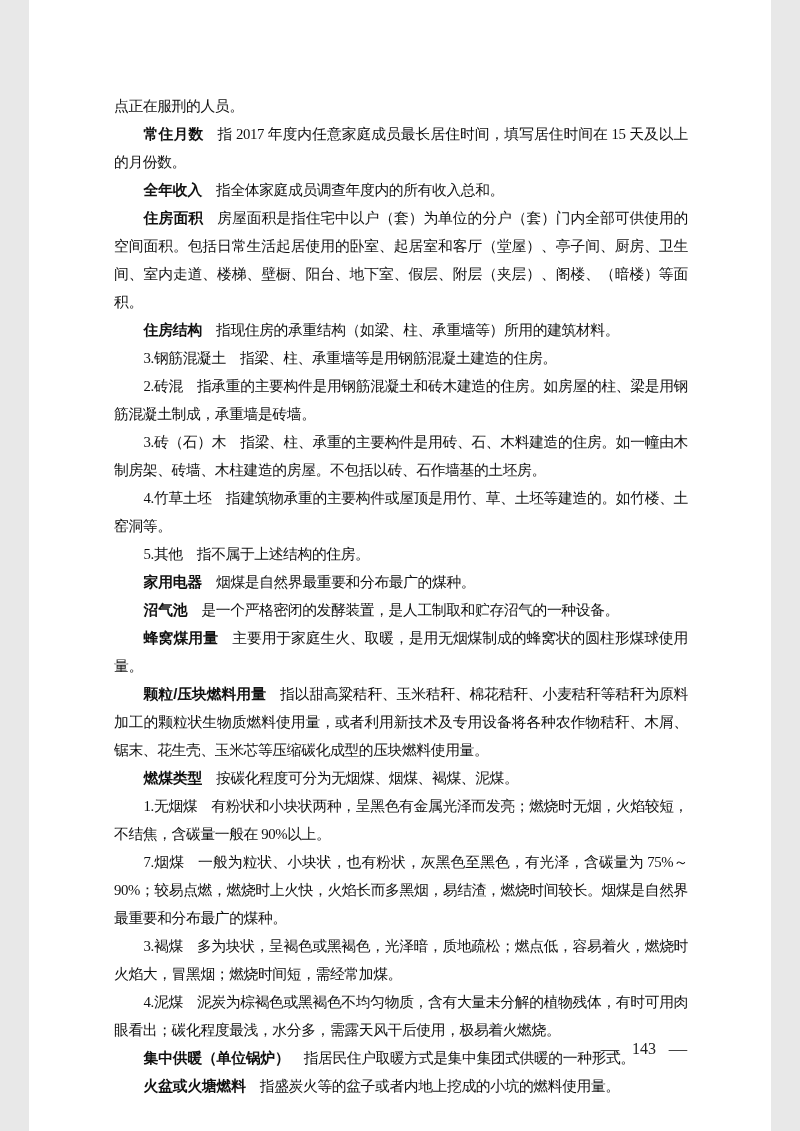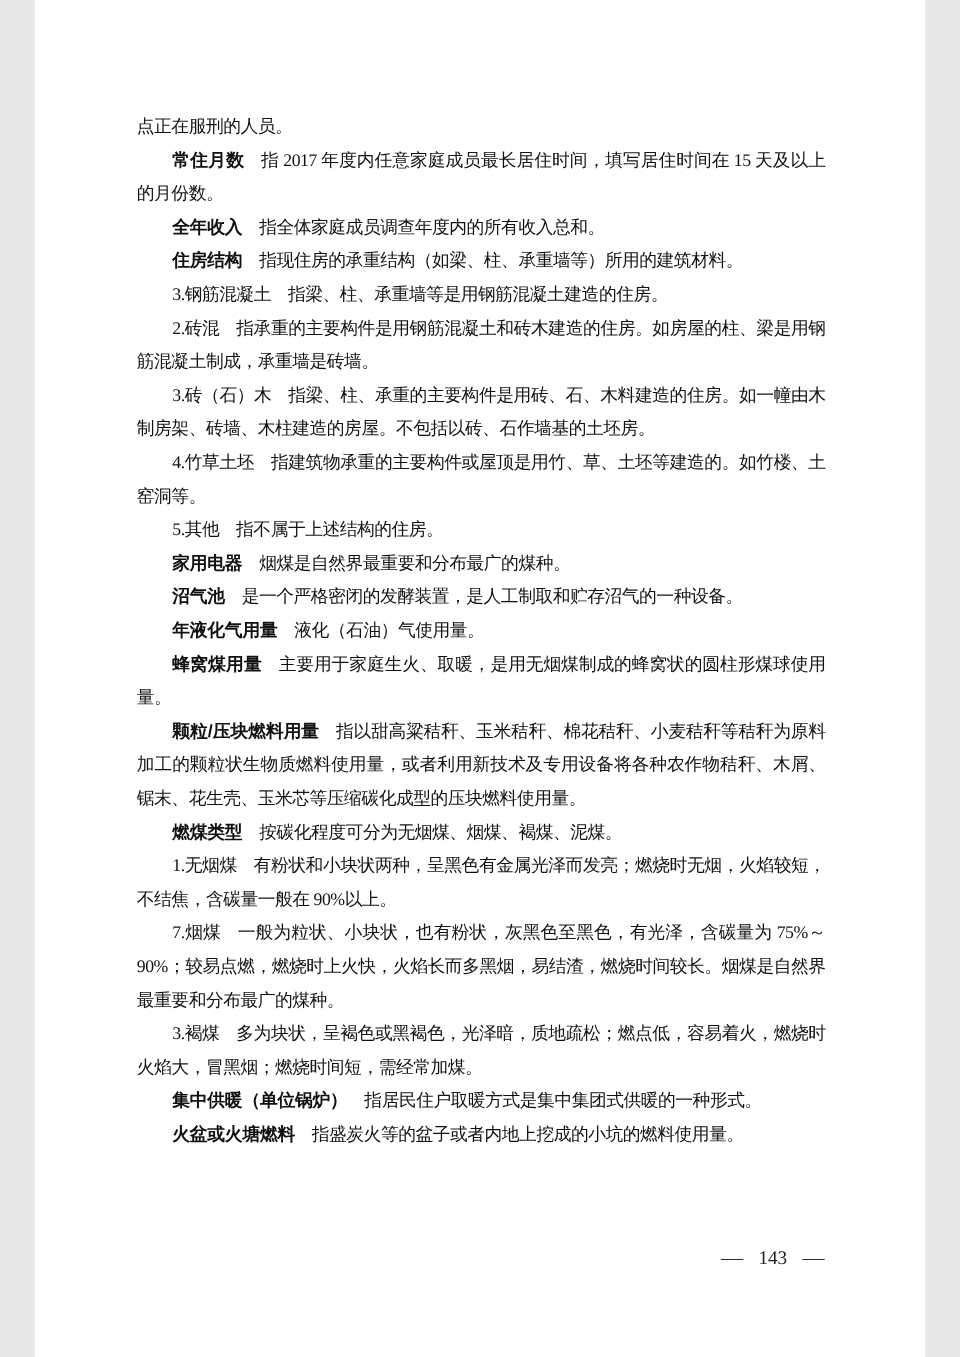--- a/index.html
+++ b/index.html
@@ -64,51 +64,52 @@
 <body>
 
 <div class="page">
   <div class="content">
     <p class="para no-indent"><span class="def-text">点正在服刑的人员。</span></p>
     <div id="paragraphs">
   <p class="para"><span class="term bold">常住月数</span><span class="def-text">指 2017 年度内任意家庭成员最长居住时间，填写居住时间在 15 天及以上的月份数。</span></p>
 
   <p class="para"><span class="term bold">全年收入</span><span class="def-text">指全体家庭成员调查年度内的所有收入总和。</span></p>
 
+  <p class="para"><span class="term bold">住房面积</span><span class="def-text">房屋面积是指住宅中以户（套）为单位的分户（套）门内全部可供使用的空间面积。包括日常生活起居使用的卧室、起居室和客厅（堂屋）、亭子间、厨房、卫生间、室内走道、楼梯、壁橱、阳台、地下室、假层、附层（夹层）、阁楼、（暗楼）等面积。</span></p>
 
   <p class="para"><span class="term bold">住房结构</span><span class="def-text">指现住房的承重结构（如梁、柱、承重墙等）所用的建筑材料。</span></p>
 
   <p class="para"><span class="term">3.钢筋混凝土</span><span class="def-text">指梁、柱、承重墙等是用钢筋混凝土建造的住房。</span></p>
 
   <p class="para"><span class="term">2.砖混</span><span class="def-text">指承重的主要构件是用钢筋混凝土和砖木建造的住房。如房屋的柱、梁是用钢筋混凝土制成，承重墙是砖墙。</span></p>
 
   <p class="para"><span class="term">3.砖（石）木</span><span class="def-text">指梁、柱、承重的主要构件是用砖、石、木料建造的住房。如一幢由木制房架、砖墙、木柱建造的房屋。不包括以砖、石作墙基的土坯房。</span></p>
 
   <p class="para"><span class="term">4.竹草土坯</span><span class="def-text">指建筑物承重的主要构件或屋顶是用竹、草、土坯等建造的。如竹楼、土窑洞等。</span></p>
 
   <p class="para"><span class="term">5.其他</span><span class="def-text">指不属于上述结构的住房。</span></p>
 
   <p class="para"><span class="term bold">家用电器</span><span class="def-text">烟煤是自然界最重要和分布最广的煤种。</span></p>
 
   <p class="para"><span class="term bold">沼气池</span><span class="def-text">是一个严格密闭的发酵装置，是人工制取和贮存沼气的一种设备。</span></p>
 
-  <p class="para"><span class="term bold">年液化气用量</span><span class="def-text">液化（石油）气使用量。</span></p>
 
   <p class="para"><span class="term bold">蜂窝煤用量</span><span class="def-text">主要用于家庭生火、取暖，是用无烟煤制成的蜂窝状的圆柱形煤球使用量。</span></p>
 
   <p class="para"><span class="term bold">颗粒/压块燃料用量</span><span class="def-text">指以甜高粱秸秆、玉米秸秆、棉花秸秆、小麦秸秆等秸秆为原料加工的颗粒状生物质燃料使用量，或者利用新技术及专用设备将各种农作物秸秆、木屑、锯末、花生壳、玉米芯等压缩碳化成型的压块燃料使用量。</span></p>
 
   <p class="para"><span class="term bold">燃煤类型</span><span class="def-text">按碳化程度可分为无烟煤、烟煤、褐煤、泥煤。</span></p>
 
   <p class="para"><span class="term">1.无烟煤</span><span class="def-text">有粉状和小块状两种，呈黑色有金属光泽而发亮；燃烧时无烟，火焰较短，不结焦，含碳量一般在 90%以上。</span></p>
 
   <p class="para"><span class="term">7.烟煤</span><span class="def-text">一般为粒状、小块状，也有粉状，灰黑色至黑色，有光泽，含碳量为 75%～90%；较易点燃，燃烧时上火快，火焰长而多黑烟，易结渣，燃烧时间较长。烟煤是自然界最重要和分布最广的煤种。</span></p>
 
   <p class="para"><span class="term">3.褐煤</span><span class="def-text">多为块状，呈褐色或黑褐色，光泽暗，质地疏松；燃点低，容易着火，燃烧时火焰大，冒黑烟；燃烧时间短，需经常加煤。</span></p>
 
+  <p class="para"><span class="term">4.泥煤</span><span class="def-text">泥炭为棕褐色或黑褐色不均匀物质，含有大量未分解的植物残体，有时可用肉眼看出；碳化程度最浅，水分多，需露天风干后使用，极易着火燃烧。</span></p>
 
   <p class="para"><span class="term bold">集中供暖（单位锅炉）</span><span class="def-text">指居民住户取暖方式是集中集团式供暖的一种形式。</span></p>
 
   <p class="para"><span class="term bold">火盆或火塘燃料</span><span class="def-text">指盛炭火等的盆子或者内地上挖成的小坑的燃料使用量。</span></p>
 </div>
   </div>
 
   <div class="footer">
     <span class="dash">—</span>
     <span class="page-num">143</span>

